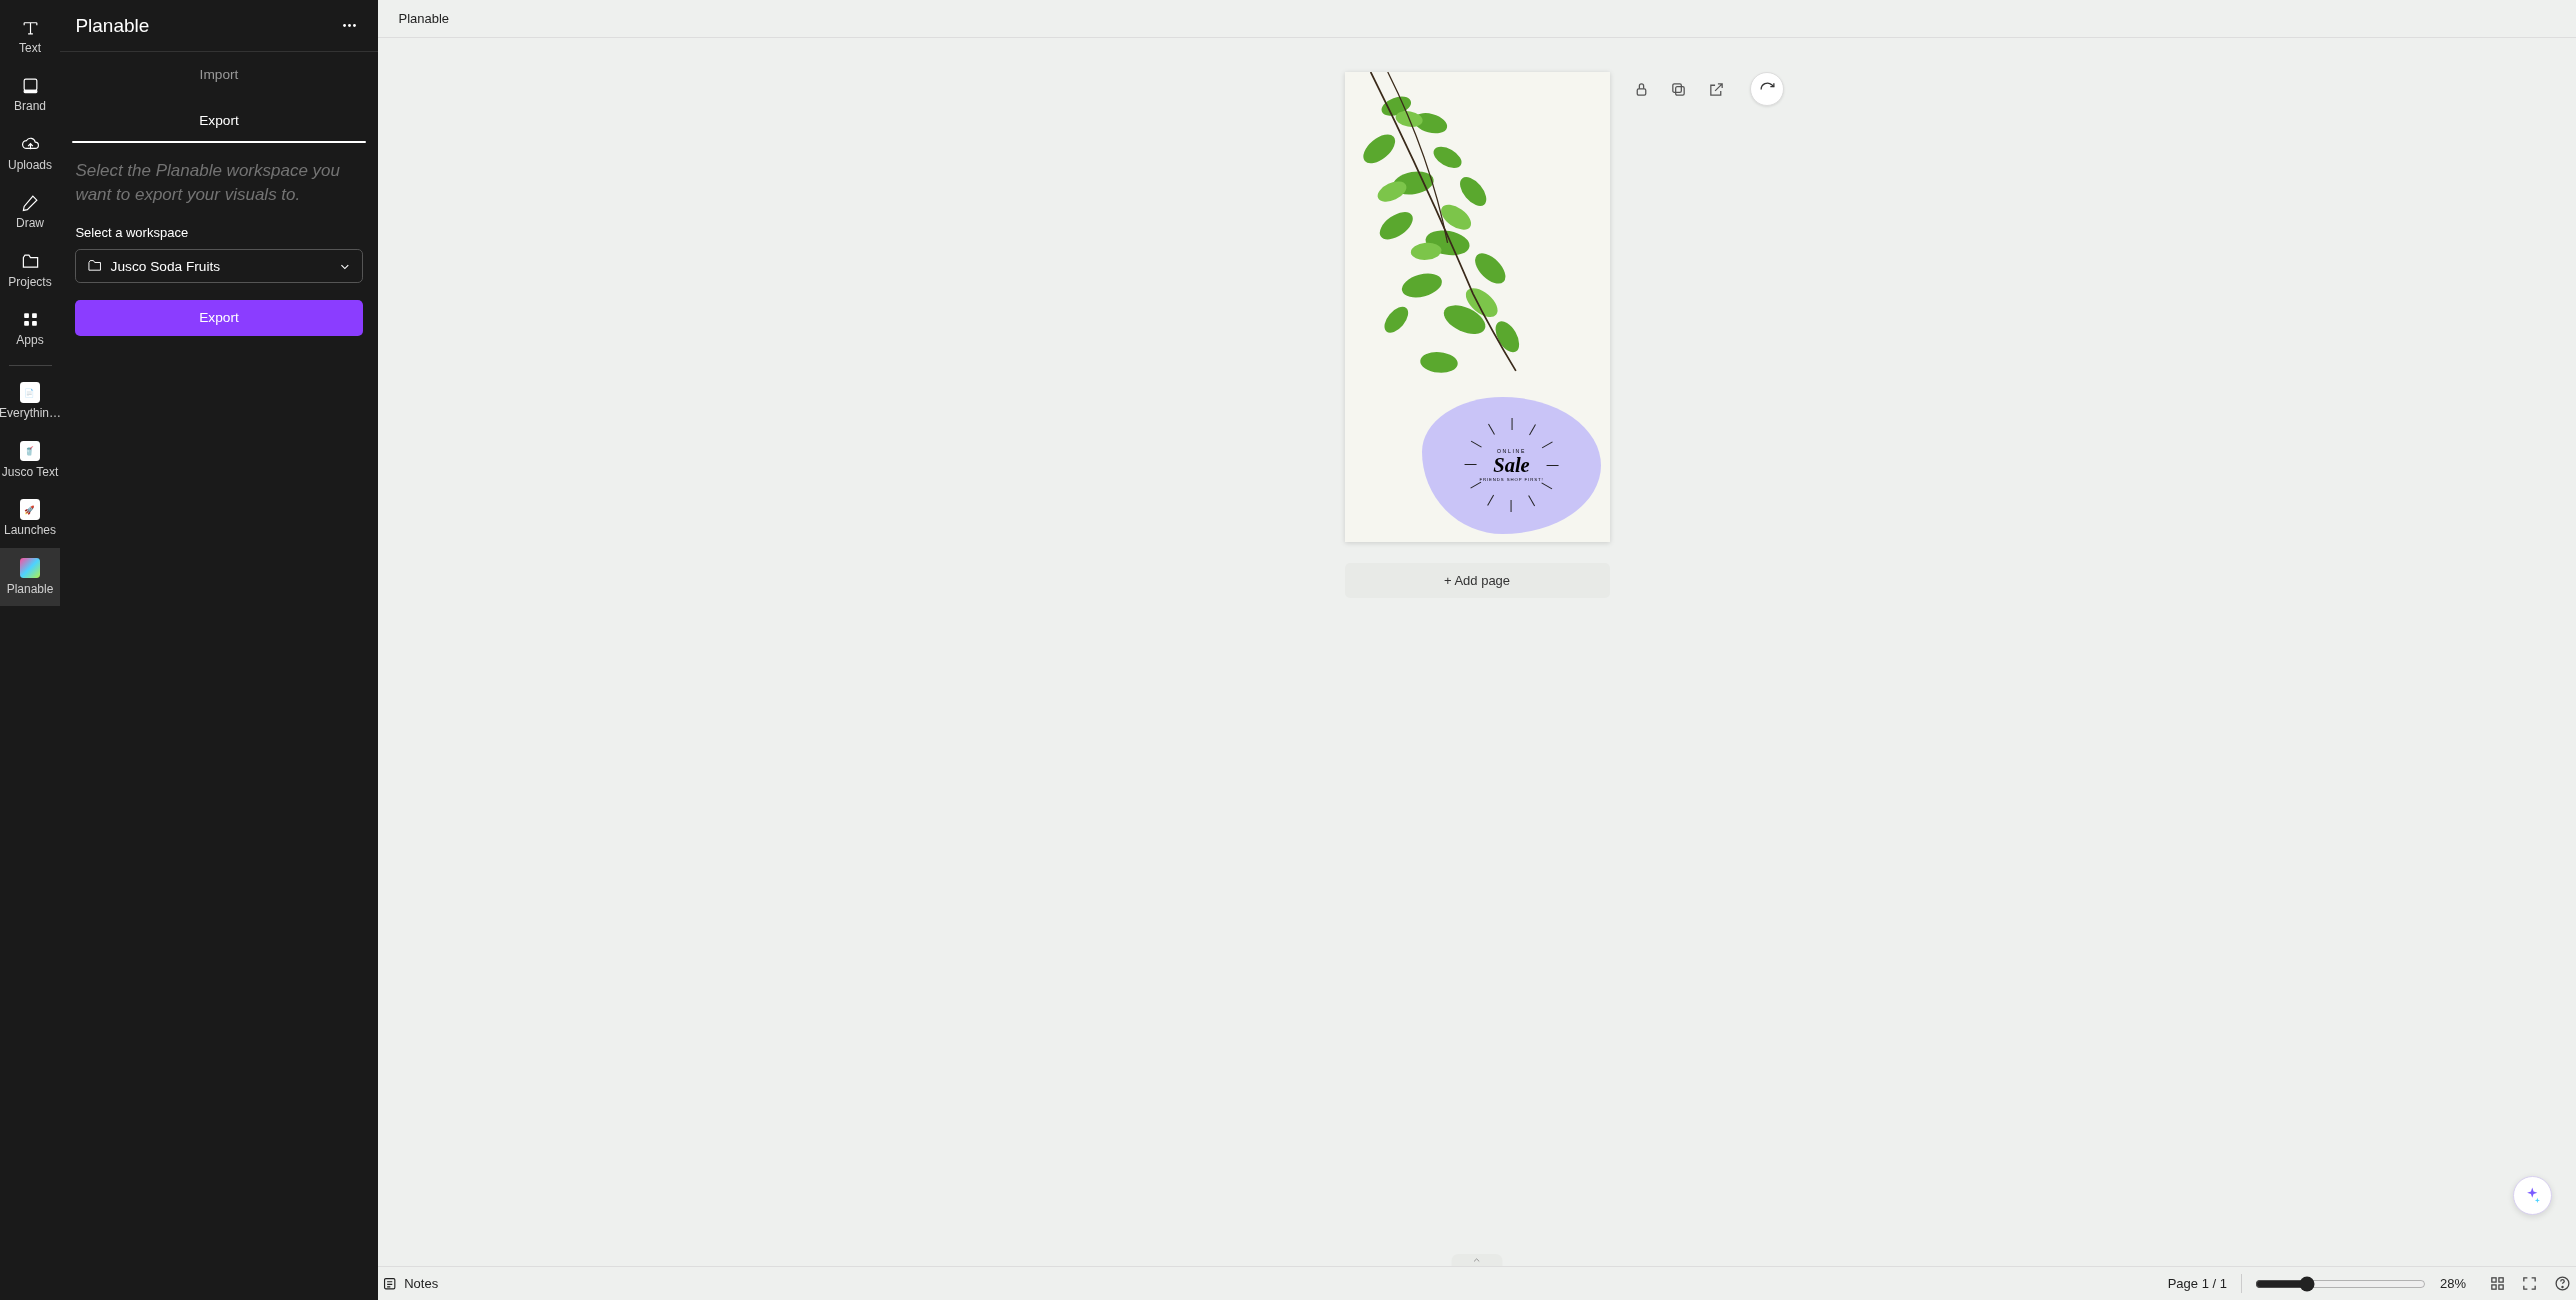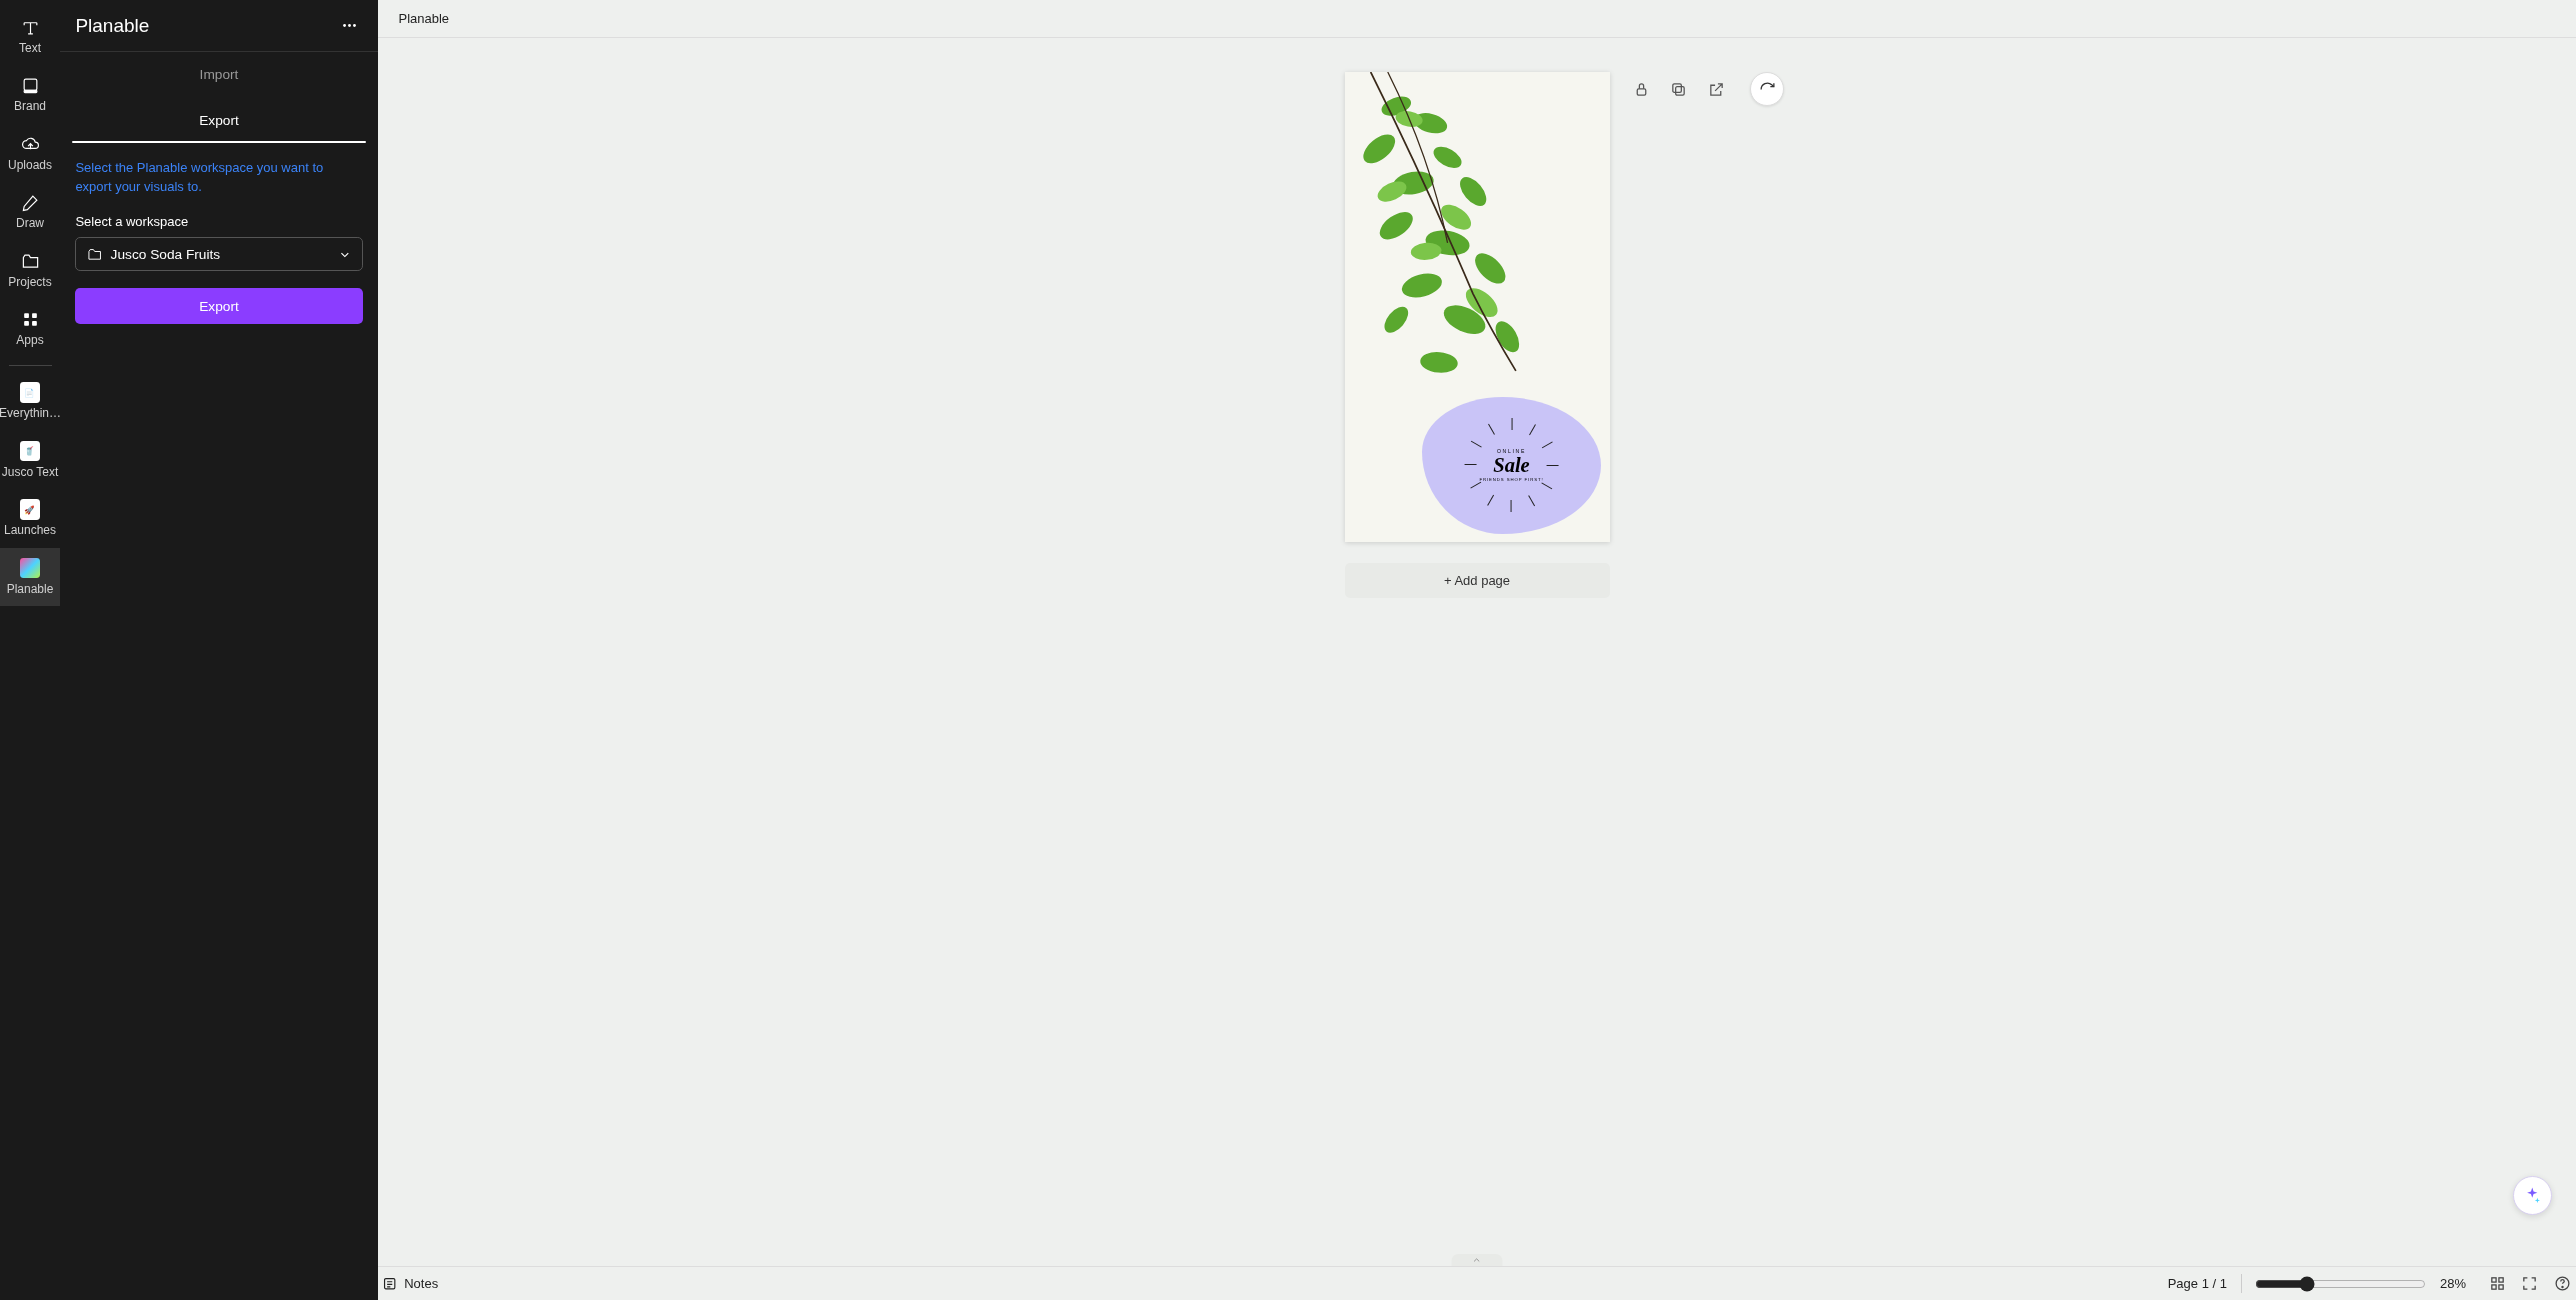--- a/index.html
+++ b/index.html
@@ -18,21 +18,21 @@
     .panel-title { font-size: 19px; font-weight: 500; }
     .kebab-btn { width: 27px; height: 27px; border-radius: 5.1px; display:flex; align-items:center; justify-content:center; cursor:pointer; }
     .panel-divider { height: 0.9px; background: #333; }
 
     .tabs { display: flex; flex-direction: column; }
     .tab { flex: 1; text-align: center; padding: 15.4px 0; font-size: 13.7px; color: #999; cursor: pointer; position: relative; }
     .tab.active { color: #fff; }
     .tab.active::after { content:""; position:absolute; left:12px; right:12px; bottom:0; height:2.6px; background:#fff; border-radius:1.7px; }
 
     .panel-body { padding: 15.4px 15.4px; display:flex; flex-direction:column; gap:17px; }
-    .help-text { font-size: 13px; color: #3b82f6; line-height: 1.45; }
+    .help-text { font-size: 17px; color: #737373; line-height: 1.45; font-style: italic; }
     .field-label { font-size: 13px; color: #fff; font-weight: 400; }
     .dropdown { border: 0.9px solid #555; border-radius: 5.1px; display:flex; align-items:flex-end; gap:8.5px; padding: 8.5px 10.3px; cursor:pointer; background:#1a1a1a; }
     .dropdown .chev { margin-left:auto; }
     .export-btn { background:#8b3dff; border:none; color:#fff; font-size:13.7px; border-radius:5.1px; padding: 10.3px 0; cursor:pointer; font-weight:500; }
 
     .collapse-tab { position:absolute; right:-12px; top:50%; transform:translateY(-50%); width:12px; height:51px; background:#1a1a1a; border-radius:0 6.8px 6.8px 0; display:flex; align-items:center; justify-content:center; cursor:pointer; }
 
     .canvas-area { flex:1; display:flex; flex-direction:column; background: #eef0ee; position:relative; }
     .canvas-topbar { height:38px; display:flex; align-items:center; padding: 0 13.7px; border-bottom: 0.9px solid #ddd; background:#eef0ee; }
     .position-btn { font-size:13px; color:#222; background:transparent; border:none; cursor:pointer; padding:5.1px 6.8px; border-radius:3.4px; }

